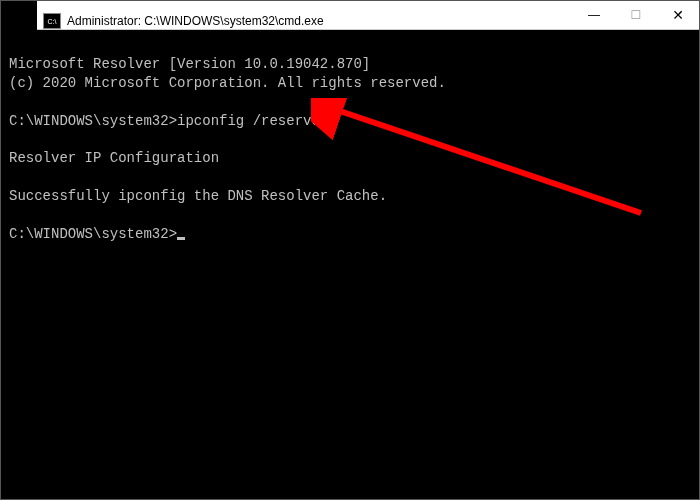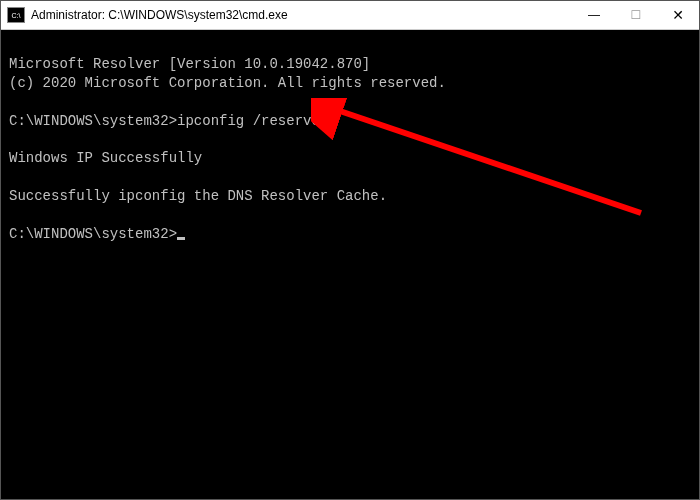--- a/index.html
+++ b/index.html
@@ -16,23 +16,24 @@
     height: 500px;
     background: #000;
     border: 1px solid #555;
     box-sizing: border-box;
     position: relative;
   }
   .titlebar {
     height: 28px;
     background: #fff;
     display: flex;
-    align-items: center;
+    align-items: flex-end;
     justify-content: space-between;
     border-bottom: 1px solid #ccc;
+    margin-left: 36px;
   }
   .title-left {
     display: flex;
     align-items: center;
     gap: 6px;
     padding-left: 6px;
   }
   .title-icon {
     width: 16px;
     height: 14px;
@@ -117,21 +118,21 @@
       <div class="title-btn close">✕</div>
     </div>
   </div>
 
   <div class="terminal">
 <span>Microsoft Resolver [Version 10.0.19042.870]</span>
 <span>(c) 2020 Microsoft Corporation. All rights reserved.</span>
 
 <span>C:\WINDOWS\system32&gt;</span><span>ipconfig /reserved</span>
 
-<span>Windows IP Successfully</span>
+<span>Resolver IP Configuration</span>
 
 <span>Successfully ipconfig the DNS Resolver Cache.</span>
 
 <span>C:\WINDOWS\system32&gt;</span><span class="cursor"></span>
 
     <svg class="arrow-overlay" width="350" height="130">
       <defs>
         <marker id="arrowhead" markerWidth="12" markerHeight="10" refX="2" refY="5" orient="auto">
           <polygon points="0 0, 12 5, 0 10" fill="#ff0000"></polygon>
         </marker>

